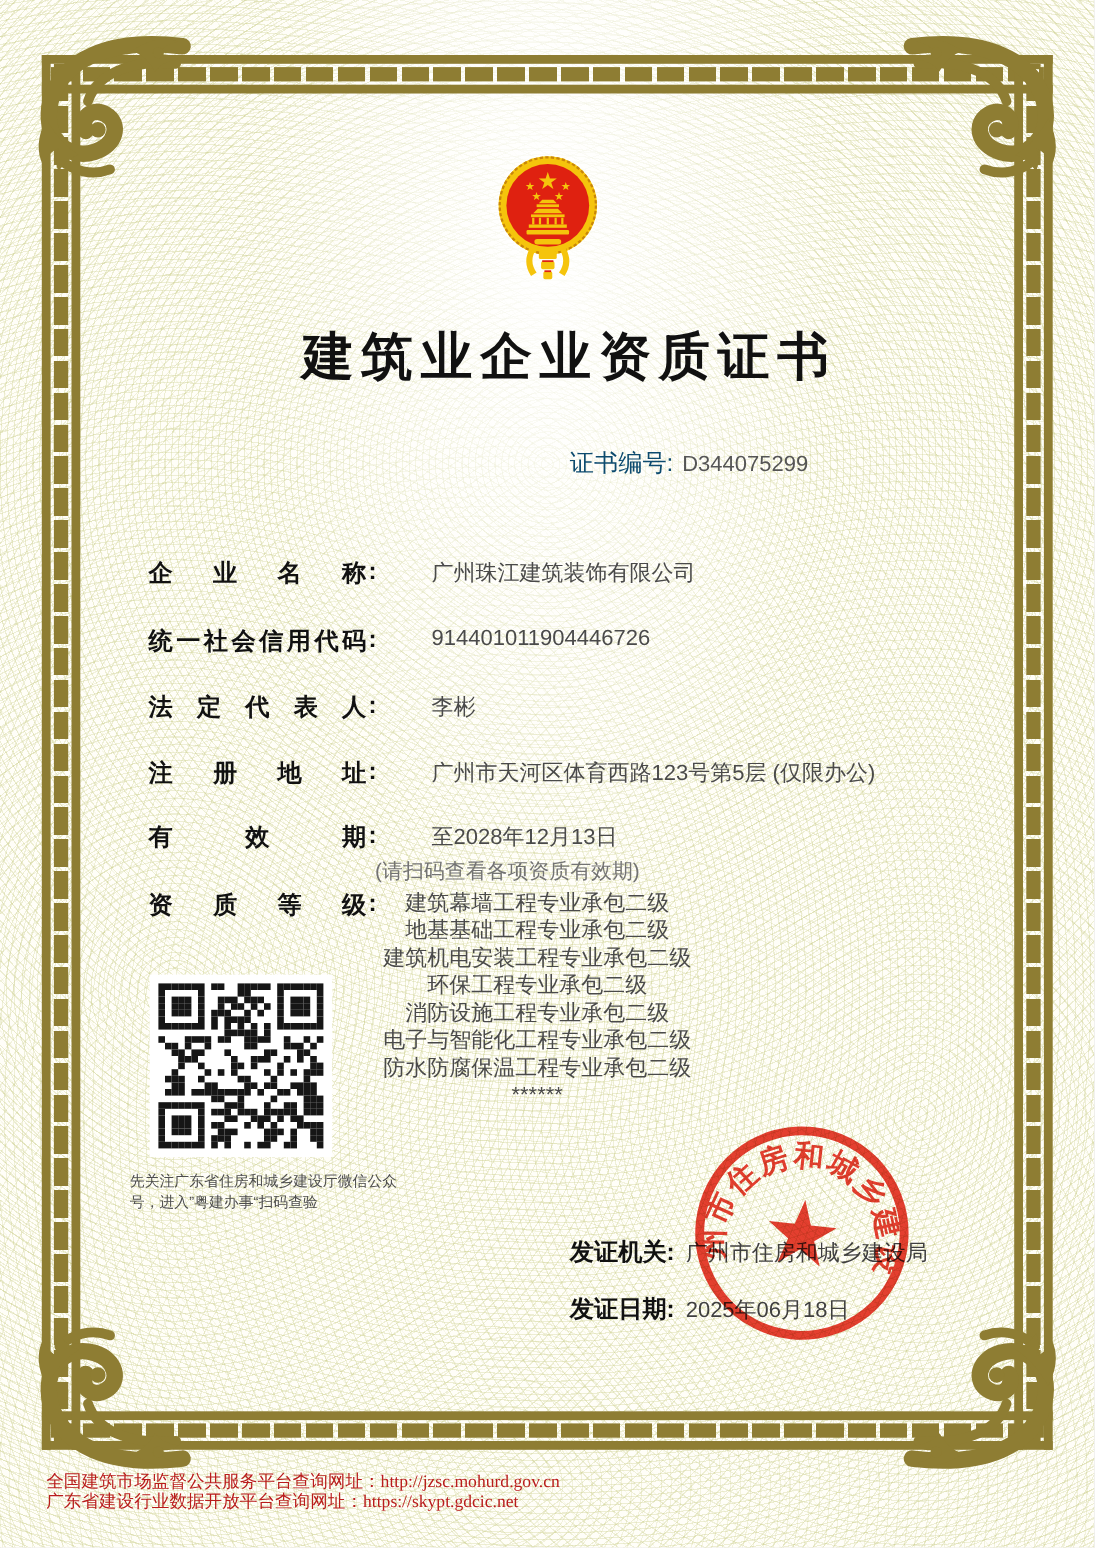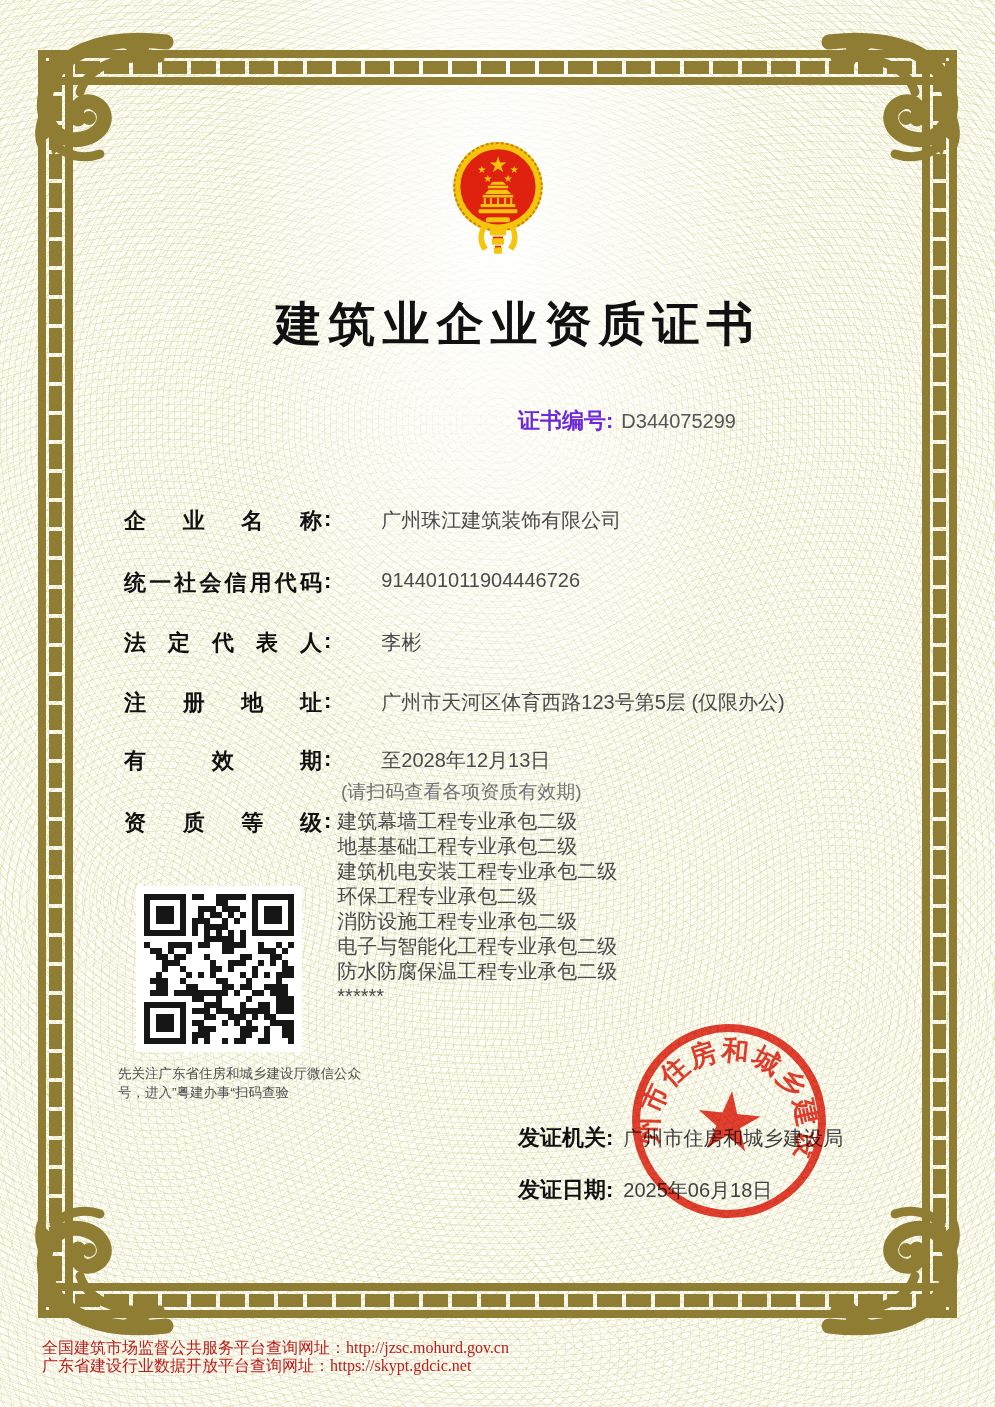--- a/index.html
+++ b/index.html
@@ -42,36 +42,36 @@
   .corner.bl{left:26px;top:1194px;transform:scaleY(-1);}
   .corner.br{left:821px;top:1194px;transform:scale(-1,-1);}
 
   .emblem{position:absolute;left:437px;top:140px;width:122px;height:122px;}
 
   .title{
     position:absolute;left:0;right:0;top:293px;text-align:center;
     font-size:47px;font-weight:800;color:#111;letter-spacing:7px;white-space:nowrap;padding-left:40px;
   }
   .certno{position:absolute;left:518px;top:406px;white-space:nowrap;}
-  .certno .lab{font-size:22px;font-weight:700;color:#6d28d9;}
+  .certno .lab{font-size:22px;font-weight:400;color:#0c4a6e;}
   .certno .val{font-size:20px;color:#555;margin-left:8px;margin-top:12px;}
 
-  .frow{position:absolute;left:124px;white-space:nowrap;display:flex;align-items:flex-start;}
+  .frow{position:absolute;left:135px;white-space:nowrap;display:flex;align-items:flex-start;}
   .flabel{display:inline-block;width:198px;font-size:22px;font-weight:700;color:#111;
           text-align:justify;text-align-last:justify;}
   .fcolon{font-size:22px;font-weight:700;color:#111;margin:0 6px 0 2px;}
   .fvalue{font-size:20px;color:#4a4a4a;padding-top:1px;margin-left:44px;}
   .r-company{top:506px;}
   .r-credit{top:568px;}
   .r-legal{top:628px;justify-content:center;}
   .r-address{top:688px;}
   .r-validity{top:746px;}
   .r-qual{top:808px;}
   .validity-note{position:absolute;left:341px;top:779px;font-size:19px;color:#737373;}
-  .qual-list{font-size:20px;color:#4a4a4a;line-height:25px;padding-top:1px;}
+  .qual-list{font-size:20px;color:#4a4a4a;line-height:25px;padding-top:1px;text-align:center;}
   .qual-list div{white-space:nowrap;}
 
   .qr-box{position:absolute;left:136px;top:886px;width:150px;height:150px;background:#fff;padding:8px;}
   .qr-grid{display:grid;grid-template-columns:repeat(25,6px);grid-auto-rows:6px;}
   .qr-grid i{display:block;}
   .qr-grid i.on{background:#161616;}
   .qr-caption{position:absolute;left:118px;top:1064px;width:248px;
               font-size:13.5px;line-height:19px;color:#4d4d4d;}
 
   .irow{position:absolute;white-space:nowrap;}

